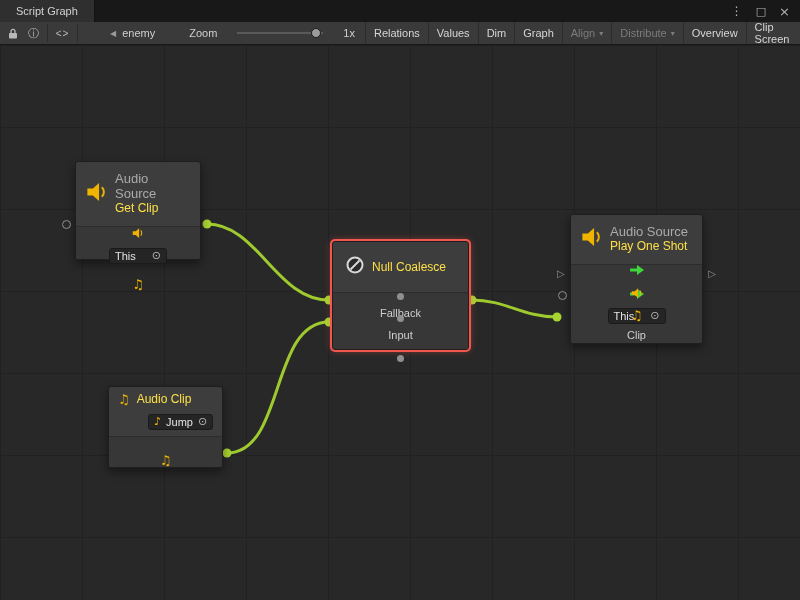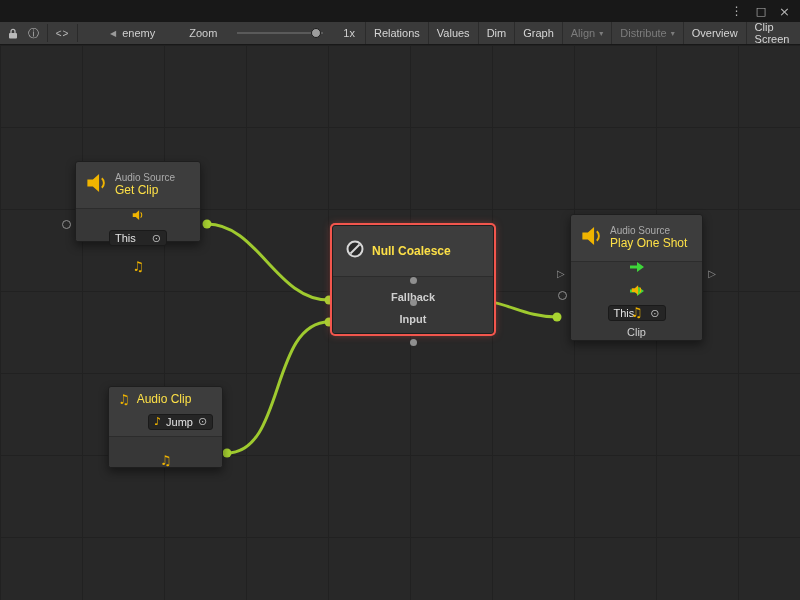--- a/index.html
+++ b/index.html
@@ -50,21 +50,21 @@
   .wire { stroke:#9fca2f; stroke-width:3; fill:none; }
   .wdot { fill:#a8d331; }
 
   
   .node { position:absolute; z-index:2; background:#3d3d3d; border:1px solid #1e1e1e;
           border-radius:3px; box-shadow:0 4px 10px rgba(0,0,0,.45); }
   .node.selected { box-shadow:0 0 0 2px #f2564d, 0 0 8px rgba(242,86,77,.55); }
 
   .hdr { display:flex; align-items:center; gap:7px; padding:10px 10px; }
   .titles { display:flex; flex-direction:column; line-height:1.15; }
-  .cat { font-size:10px; color:#ababab; }
+  .cat { font-size:13px; color:#ababab; }
   .ttl { font-size:12px; color:#fde047; }
 
   .node-body { border-top:1px solid #2c2c2c; background:#373737; border-radius:0 0 3px 3px; }
   .prow { height:22px; display:flex; align-items:center; gap:7px; padding:0 9px;
           font-size:11px; color:#cfcfcf;flex-direction:column; }
   .prow.tall { height:32px; }
   .node-pad { height:12px; }
   .spacer { flex:1; }
 
   .pdot { width:7px; height:7px; border-radius:50%; background:#8f8f8f; flex:none; }
@@ -83,20 +83,23 @@
   .ext-tri { position:absolute; color:#8f8f8f; font-size:10px; line-height:1; z-index:3; }
 
   .ctl-arrow { display:inline-flex; }
 </style>
 </head>
 <body>
 
 <div class="window">
 
   <div class="tabbar">
+    <div class="tab">
+      <span>Script Graph</span>
+    </div>
     <div class="tabbar-spacer"></div>
     <div class="winbtns">
       <span class="wb-menu glyph">⋮</span>
       <span class="wb-max glyph">□</span>
       <span class="wb-close glyph">×</span>
     </div>
   </div>
 
   <div class="toolbar">
     <div class="tb-group">
@@ -197,21 +200,21 @@
             <span class="fl">This</span>
             <span class="picker glyph">⊙</span>
           </span>
           <span class="spacer"></span>
           <span class="note glyph">♫</span>
         </div>
       </div>
       <span class="ext-circle" style="left:-14px; top:58px;"></span>
     </div>
 
-    <div class="node selected" style="left:332px; top:180px; width:162px;font-weight:bold;">
+    <div class="node selected" style="left:332px; top:196px; width:137px;">
       <div class="hdr" style="padding:13px 12px;">
         <span>
           <svg width="20" height="20" viewBox="0 0 20 20">
               <circle cx="10" cy="10" r="7.5" fill="#2a2a2a" stroke="#d8d8d8" stroke-width="2"></circle>
               <line x1="5.5" y1="14.5" x2="14.5" y2="5.5" stroke="#d8d8d8" stroke-width="2"></line>
             </svg>
         </span>
         <span class="ttl">Null Coalesce</span>
       </div>
       <div class="node-body">

